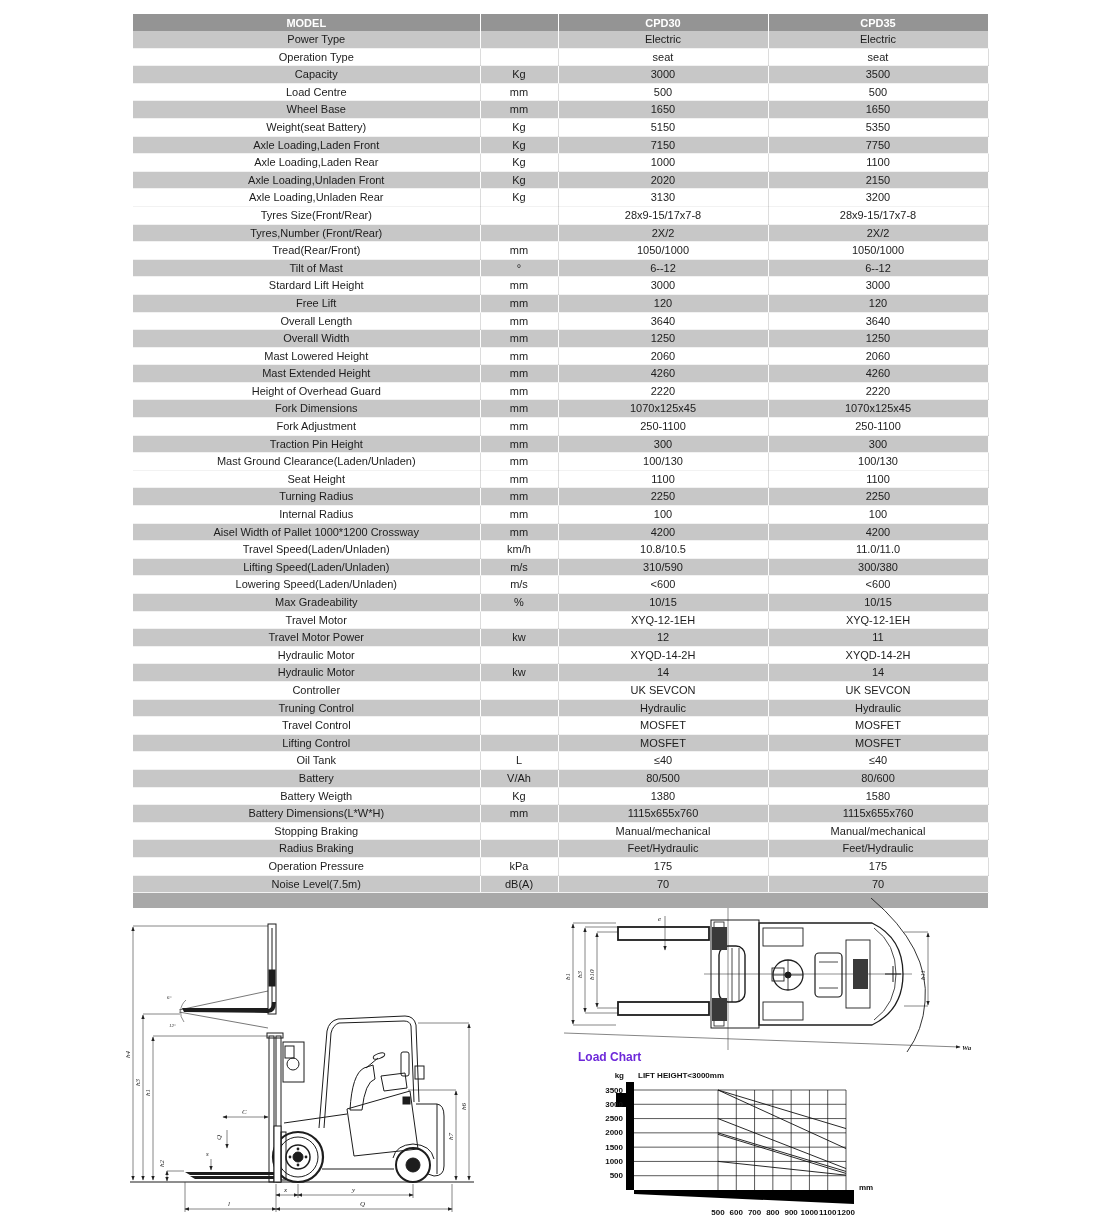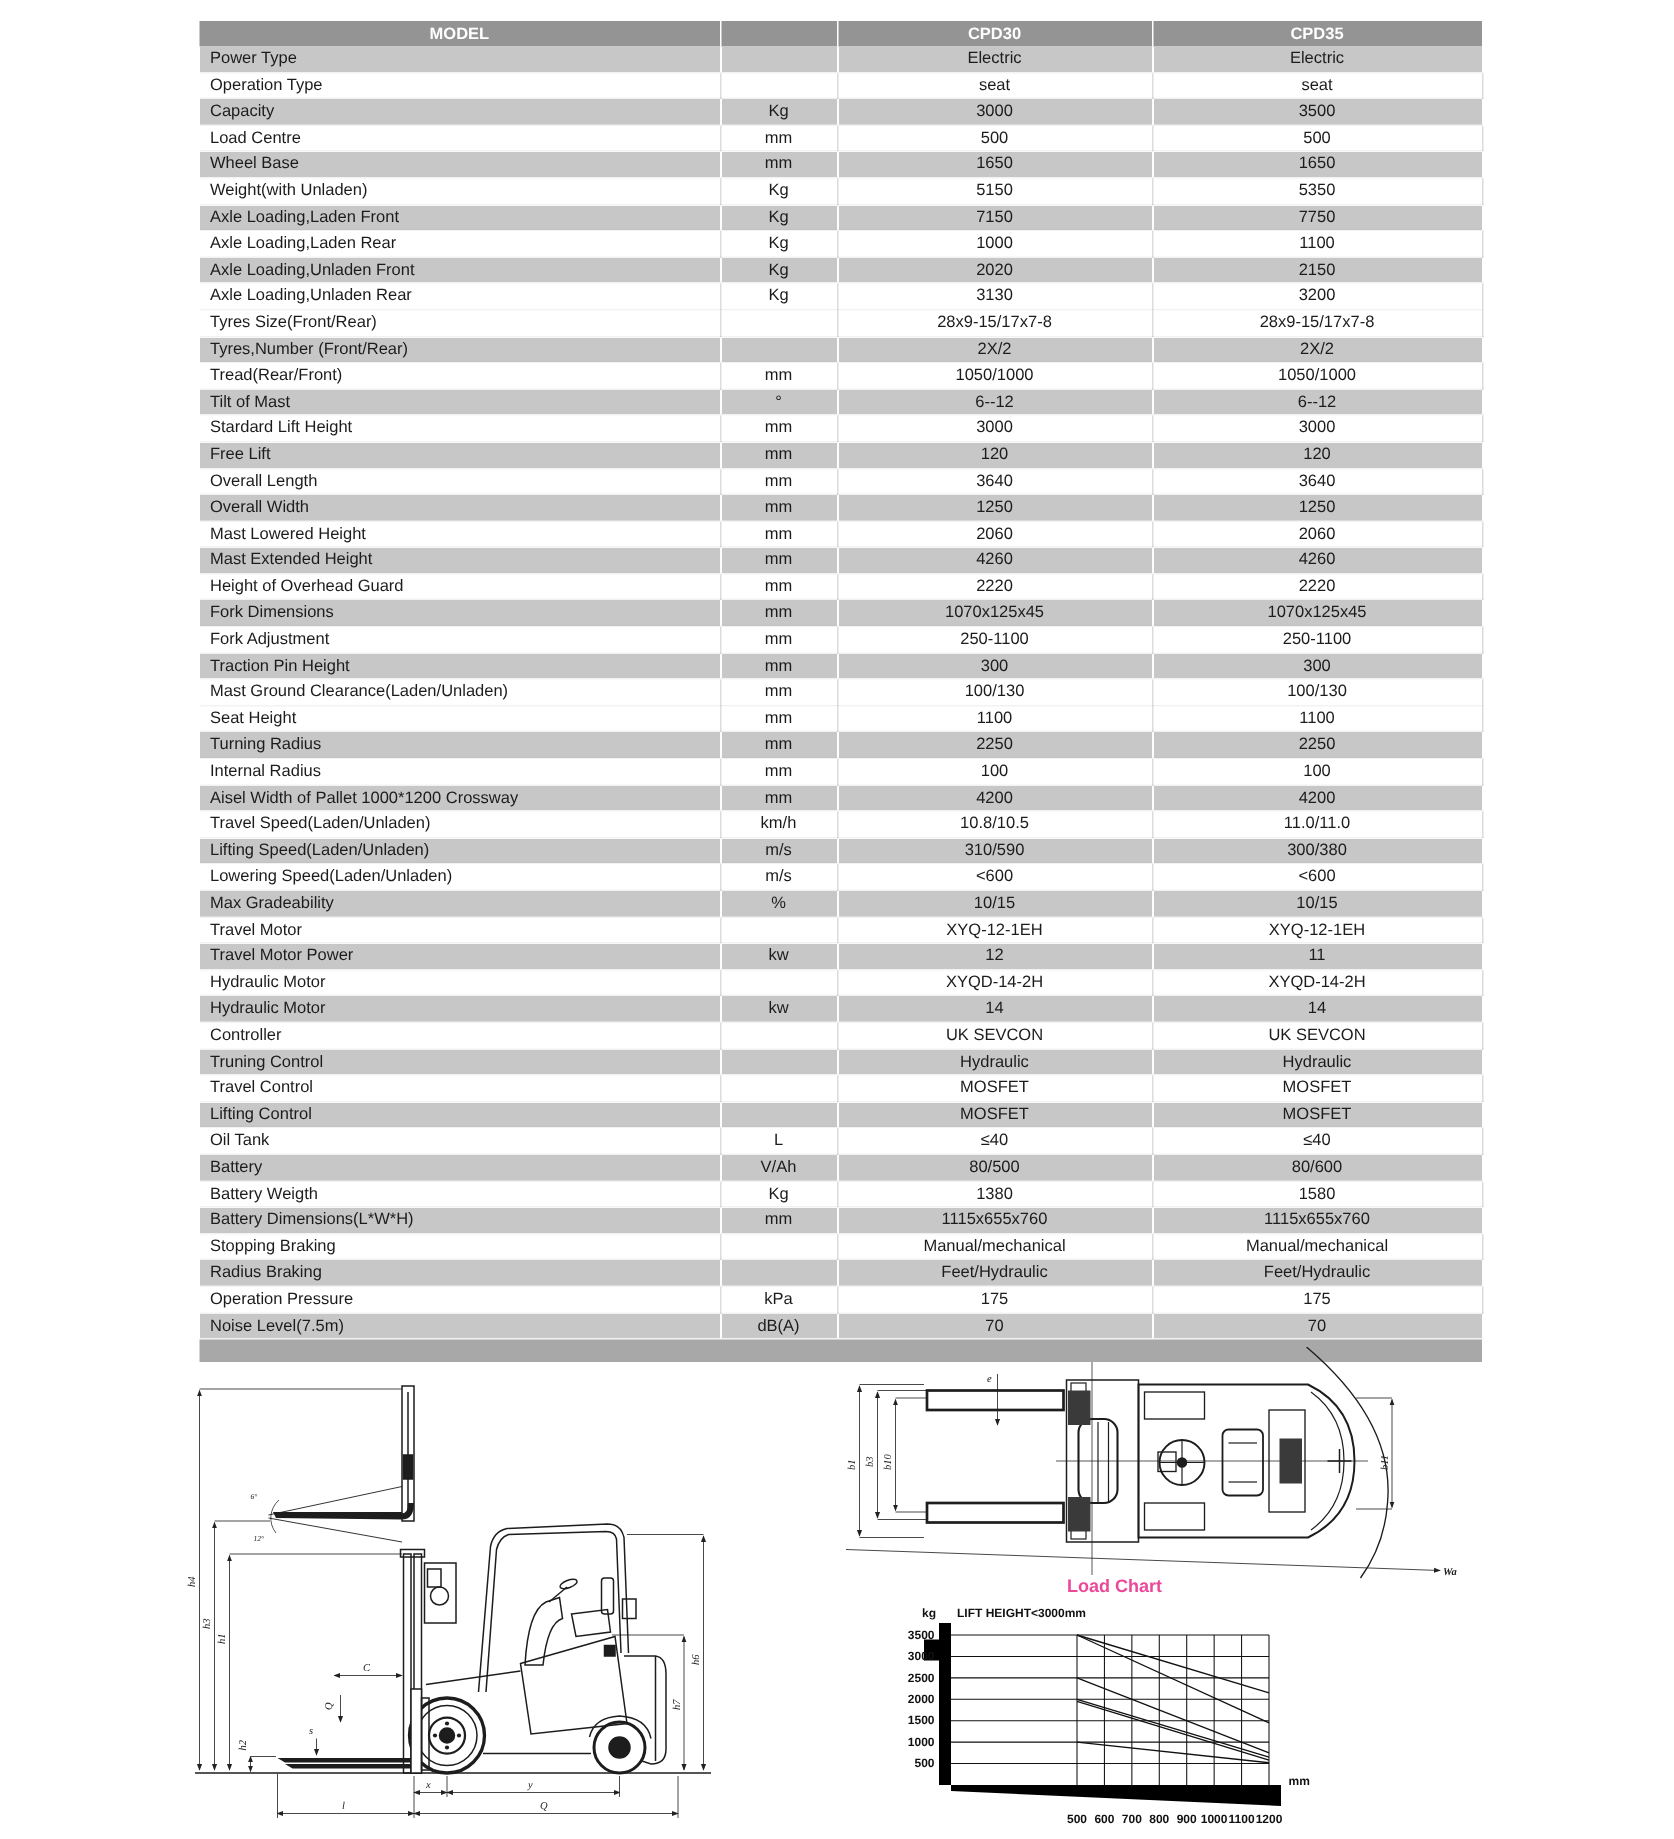--- a/index.html
+++ b/index.html
@@ -8,32 +8,32 @@
 
   
   #spec-wrap{position:absolute;left:133px;top:14px;width:855px;}
   table.spec{border-collapse:collapse;table-layout:fixed;width:855px;font-size:11px;color:#1c1c1c;}
   table.spec th{background:#949494;color:#fff;font-weight:bold;height:17px;padding:0;
     border-right:1px solid #fff;text-align:center;font-size:11px;}
   table.spec td{height:16.6px;padding:0 4px;line-height:16.6px;white-space:nowrap;overflow:hidden;
     border-right:1px solid #dcdcdc;border-bottom:1px solid rgba(0,0,0,0.05);}
   table.spec tr.g td{background:#c7c7c7;border-right-color:#fdfdfd;}
   table.spec tr.w td{background:#ffffff;}
-  table.spec td.n{text-align:left;padding-left:7px;}
+  table.spec td.n{text-align:center;padding-left:24px;}
   table.spec td.u,table.spec td.v{text-align:center;}
   #table-footer-bar{width:855px;height:15px;background:#a8a8a8;}
 
   
   .diag{position:absolute;}
   svg text.dim{font-family:"Liberation Serif",serif;font-style:italic;font-size:7px;fill:#222;}
   svg text.tiny{font-family:"Liberation Serif",serif;font-style:italic;font-size:5px;fill:#222;}
 
   
   #load-chart{position:absolute;left:578px;top:1050px;width:330px;}
-  #load-chart .title{font-weight:bold;font-size:12px;color:#ec4899;text-align:center;margin:0 0 1px 0;
+  #load-chart .title{font-weight:bold;font-size:12px;color:#6d28d9;text-align:left;margin:0 0 1px 0;
     font-family:"Liberation Sans",sans-serif;}
   #load-chart svg text{font-family:"Liberation Sans",sans-serif;font-weight:bold;fill:#111;}
 </style>
 </head>
 <body>
 
 <div id="stage">
 
   <div id="spec-wrap">
     <table class="spec">
@@ -76,21 +76,21 @@
             <td class="v">500</td>
             <td class="v">500</td>
           </tr>
           <tr class="g">
             <td class="n">Wheel Base</td>
             <td class="u">mm</td>
             <td class="v">1650</td>
             <td class="v">1650</td>
           </tr>
           <tr class="w">
-            <td class="n">Weight(with Unladen)</td>
+            <td class="n">Weight(seat Battery)</td>
             <td class="u">Kg</td>
             <td class="v">5150</td>
             <td class="v">5350</td>
           </tr>
           <tr class="g">
             <td class="n">Axle Loading,Laden Front</td>
             <td class="u">Kg</td>
             <td class="v">7150</td>
             <td class="v">7750</td>
           </tr>

